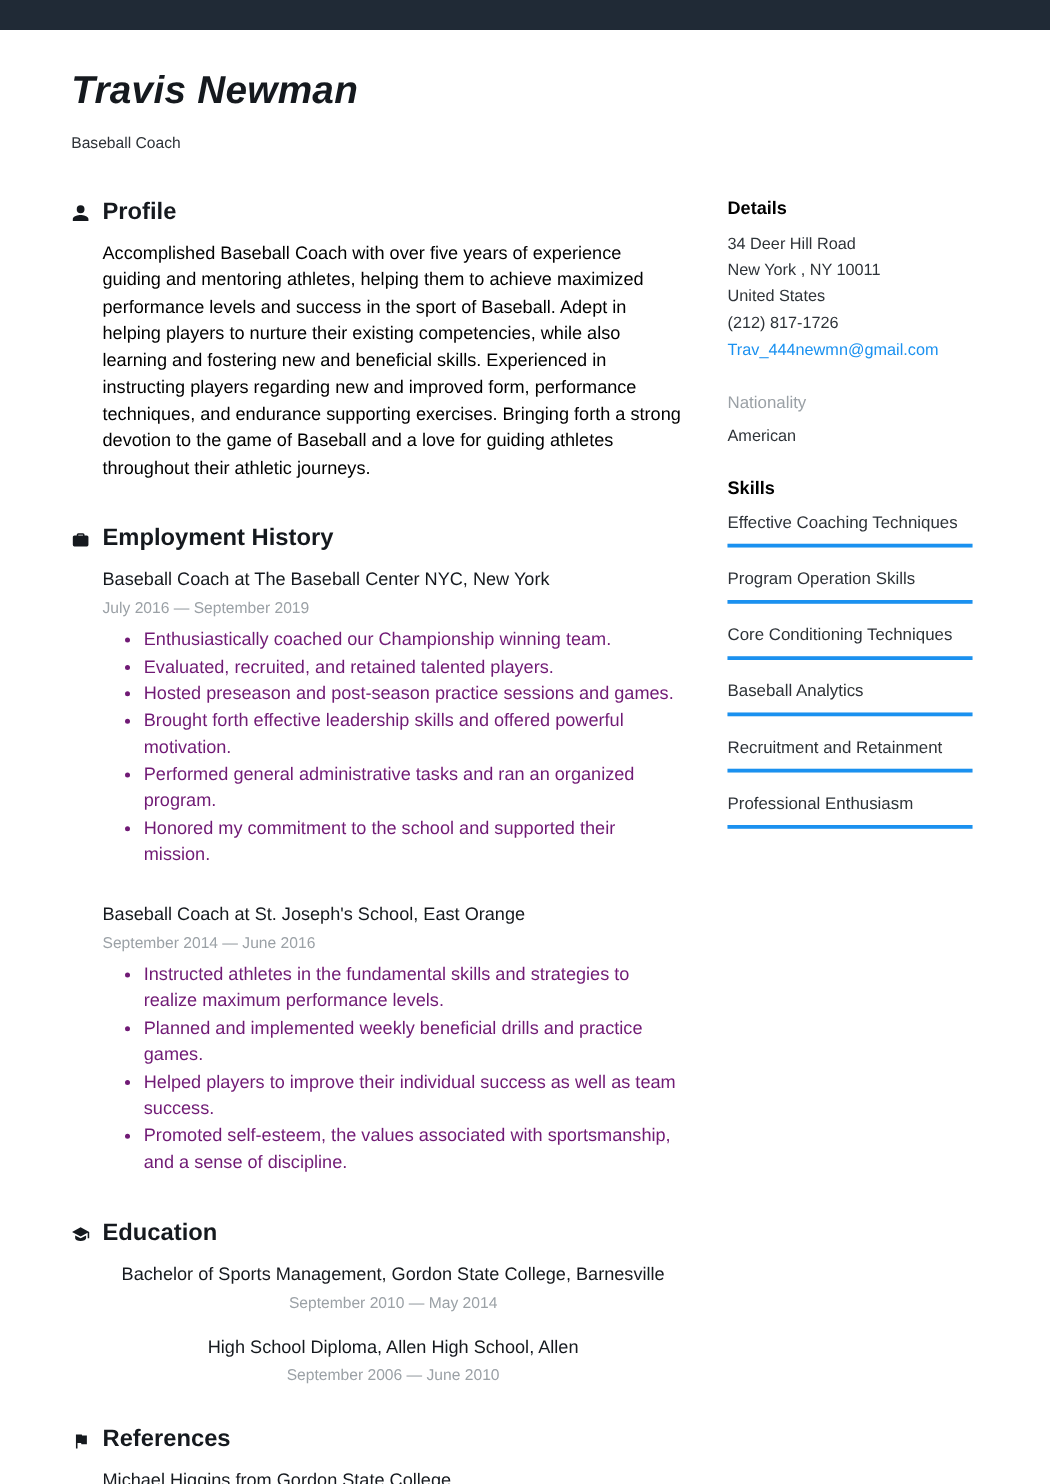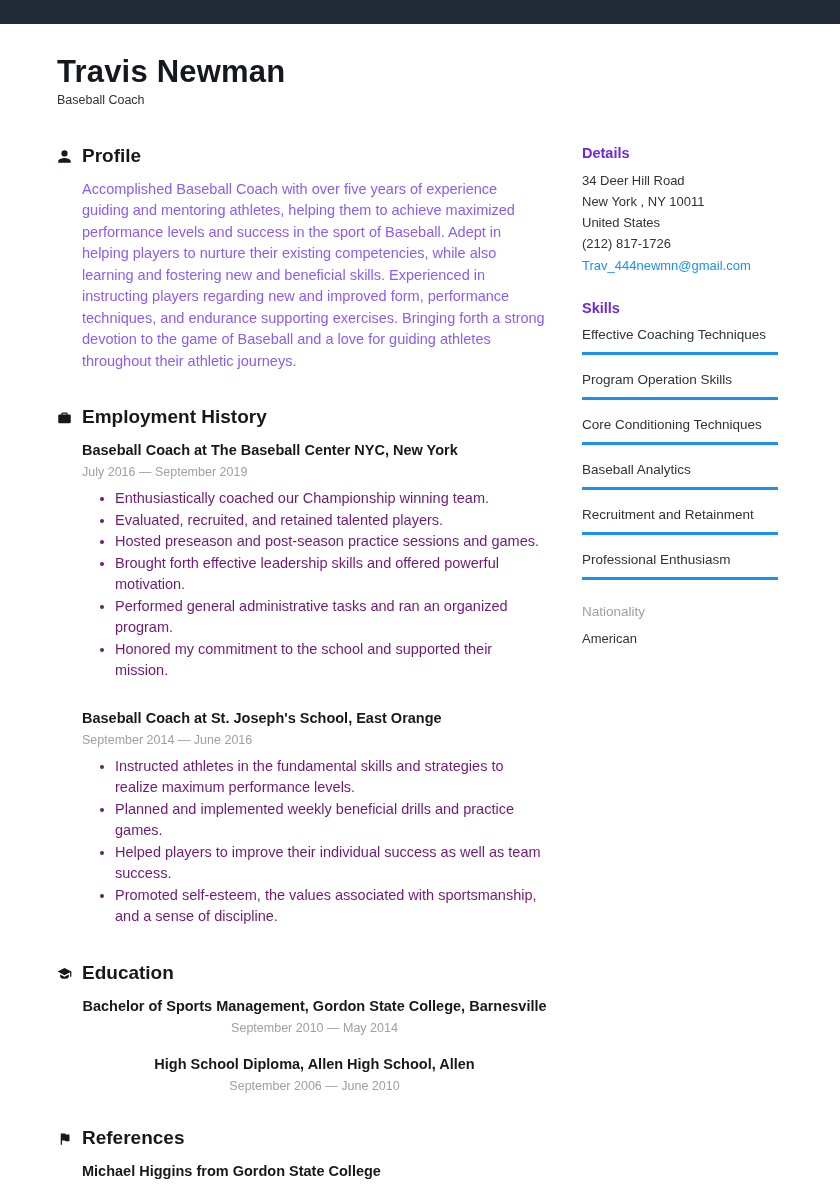--- a/index.html
+++ b/index.html
@@ -6,50 +6,50 @@
   html,body { background:#ffffff; }
   body {
     font-family:"Liberation Sans", sans-serif;
     color:#2e3338;
     -webkit-font-smoothing:antialiased;
   }
   .page { width:840px; min-height:1187px; margin:0 auto; background:#fff; position:relative; }
   .topbar { height:24px; width:100%; background:var(--topbar,#202a36); }
 
   .header { padding:30px 62px 0 57px; }
-  .candidate-name { font-size:31px; font-weight:700; color:#15191e; letter-spacing:.2px; line-height:1.15; }
-  .candidate-title { font-size:12.5px; color:#2e3338; margin-top:3px; }
+  .candidate-name { font-size:31px; font-weight:700; color:#15191e; letter-spacing:.2px; line-height:1.15;font-style:italic; }
+  .candidate-title { font-size:12.5px; color:#2e3338; margin-top:17px; }
 
   .columns { display:flex; gap:35px; padding:38px 62px 50px 57px; }
   .main { width:490px; flex:0 0 auto; }
   .sidebar { width:196px; flex:0 0 auto; }
 
   .section { position:relative; padding-left:25px; margin-bottom:34px; }
   .section:last-child { margin-bottom:13px; }
   .sec-icon { position:absolute; left:0; top:4px; width:15px; height:15px; color:#15191e; display:inline-block; }
   .sec-icon svg { width:15px; height:15px; display:block; }
   .sec-heading { font-size:19px; font-weight:700; color:#15191e; margin-bottom:12px; }
 
-  .body-text { font-size:14.5px; line-height:21.5px; color:#8b5cf6; }
+  .body-text { font-size:14.5px; line-height:21.5px; color:#000000; }
 
   .job { margin-bottom:26px; }
   .job:last-child { margin-bottom:0; }
-  .item-title { font-size:14.5px; font-weight:700; color:#15191e; line-height:20px; }
+  .item-title { font-size:14.5px; font-weight:400; color:#15191e; line-height:20px; }
   .dates { font-size:12.5px; color:#9ba1a6; margin-top:5px; }
   ul.bullets { margin-top:9px; padding-left:33px; list-style:disc; }
   ul.bullets li { font-size:14.5px; line-height:21.5px; color:#701a75; }
 
   .edu-item { margin-bottom:19px;text-align:center; }
   .edu-item:last-child { margin-bottom:0; }
 
   .link { color:var(--accent,#1a91f0); text-decoration:none; cursor:pointer; }
   .ref-name { margin-bottom:2px; }
 
   .side-block { margin-bottom:24px; }
-  .side-heading { font-size:14.5px; font-weight:700; color:#6d28d9; margin-bottom:9px; }
+  .side-heading { font-size:14.5px; font-weight:700; color:#000000; margin-bottom:9px; }
   .side-text { font-size:13px; line-height:21px; color:#2e3338; }
   .side-text a { display:inline-block; margin-top:1px; }
   .nat-label { font-size:13.5px; color:#9ba1a6; margin-bottom:9px; margin-top:3px; }
 
   .skills-list { margin-top:2px; }
   .skill { margin-bottom:15px; }
   .skill:last-child { margin-bottom:0; }
   .skill-label { font-size:13.5px; line-height:20px; color:#2e3338; margin-bottom:7px; }
   .skill-bar-track { height:3px; width:100%; background:#e6eaee; position:relative; }
   .skill-bar-fill { position:absolute; left:0; top:0; bottom:0; width:100%; background:var(--accent,#1a91f0); }
@@ -150,63 +150,63 @@
         <div class="side-text">34 Deer Hill Road</div>
         <div class="side-text">New York , NY 10011</div>
         <div class="side-text">United States</div>
         <div class="side-text">(212) 817-1726</div>
         <div class="side-text">
           <a class="link">Trav_444newmn@gmail.com</a>
         </div>
       </div>
 
       <div class="side-block">
-        <h3 class="side-heading">Skills</h3>
-        <div class="skills-list">
-
-          <div class="skill">
-            <div class="skill-label">Effective Coaching Techniques</div>
-            <div class="skill-bar-track">
-                <div class="skill-bar-fill"></div>
-              </div>
-          </div>
-          <div class="skill">
-            <div class="skill-label">Program Operation Skills</div>
-            <div class="skill-bar-track">
-                <div class="skill-bar-fill"></div>
-              </div>
-          </div>
-          <div class="skill">
-            <div class="skill-label">Core Conditioning Techniques</div>
-            <div class="skill-bar-track">
-                <div class="skill-bar-fill"></div>
-              </div>
-          </div>
-          <div class="skill">
-            <div class="skill-label">Baseball Analytics</div>
-            <div class="skill-bar-track">
-                <div class="skill-bar-fill"></div>
-              </div>
-          </div>
-          <div class="skill">
-            <div class="skill-label">Recruitment and Retainment</div>
-            <div class="skill-bar-track">
-                <div class="skill-bar-fill"></div>
-              </div>
-          </div>
-          <div class="skill">
-            <div class="skill-label">Professional Enthusiasm</div>
-            <div class="skill-bar-track">
-                <div class="skill-bar-fill"></div>
-              </div>
-          </div>
-
-        </div>
-      </div>
-
-      <div class="side-block">
         <div class="nat-label">Nationality</div>
         <div class="side-text">American</div>
       </div>
 
+      <div class="side-block">
+        <h3 class="side-heading">Skills</h3>
+        <div class="skills-list">
+
+          <div class="skill">
+            <div class="skill-label">Effective Coaching Techniques</div>
+            <div class="skill-bar-track">
+                <div class="skill-bar-fill"></div>
+              </div>
+          </div>
+          <div class="skill">
+            <div class="skill-label">Program Operation Skills</div>
+            <div class="skill-bar-track">
+                <div class="skill-bar-fill"></div>
+              </div>
+          </div>
+          <div class="skill">
+            <div class="skill-label">Core Conditioning Techniques</div>
+            <div class="skill-bar-track">
+                <div class="skill-bar-fill"></div>
+              </div>
+          </div>
+          <div class="skill">
+            <div class="skill-label">Baseball Analytics</div>
+            <div class="skill-bar-track">
+                <div class="skill-bar-fill"></div>
+              </div>
+          </div>
+          <div class="skill">
+            <div class="skill-label">Recruitment and Retainment</div>
+            <div class="skill-bar-track">
+                <div class="skill-bar-fill"></div>
+              </div>
+          </div>
+          <div class="skill">
+            <div class="skill-label">Professional Enthusiasm</div>
+            <div class="skill-bar-track">
+                <div class="skill-bar-fill"></div>
+              </div>
+          </div>
+
+        </div>
+      </div>
+
     </aside>
   </div>
 </div>
 
 </body></html>

